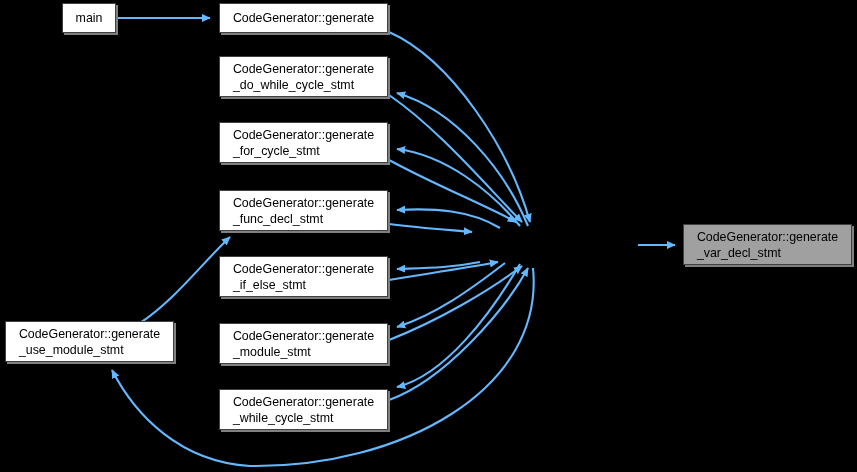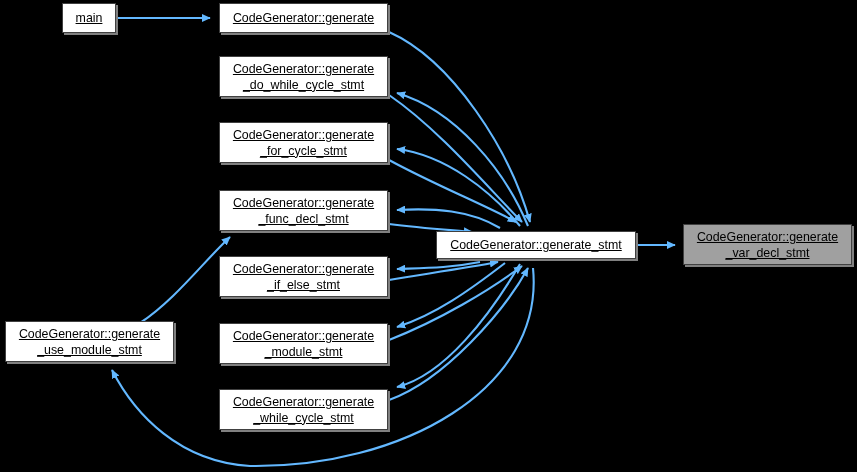--- a/index.html
+++ b/index.html
@@ -22,31 +22,29 @@
     width: 857px;
     height: 472px;
     pointer-events: none;
   }
   .node {
     position: absolute;
     box-sizing: border-box;
     display: flex;
     align-items: center;
     justify-content: center;
-    text-align: center;
     color: #000000;
     font-size: 12.4px;
     line-height: 16px;
     letter-spacing: 0px;
     white-space: pre-line;
     background: #ffffff;
     border: 1px solid #404040;
     box-shadow: 2px 2px 0 0 #808080;
     z-index: 3;
-    text-decoration: underline;
   }
   .node.current {
     background: #a0a0a0;
     border: 1px solid #404040;
   }
   .node-label {
     display: block;
     padding: 0 4px;
   }
 </style>
@@ -135,22 +133,19 @@
   <div class="node" style="left:219px; top:389px; width:169px; height:41px;">
     <span class="node-label">CodeGenerator::generate
 _while_cycle_stmt</span>
   </div>
 
   <div class="node" style="left:5px; top:321px; width:169px; height:41px;">
     <span class="node-label">CodeGenerator::generate
 _use_module_stmt</span>
   </div>
 
-  <div class="node" style="left:436px; top:231px; width:200px; height:28px;">
-    <span class="node-label">CodeGenerator::generate_stmt</span>
-  </div>
 
   <div class="node current" style="left:683px; top:224px; width:169px; height:41px;">
     <span class="node-label">CodeGenerator::generate
 _var_decl_stmt</span>
   </div>
 
 </div>
 
 </body></html>

